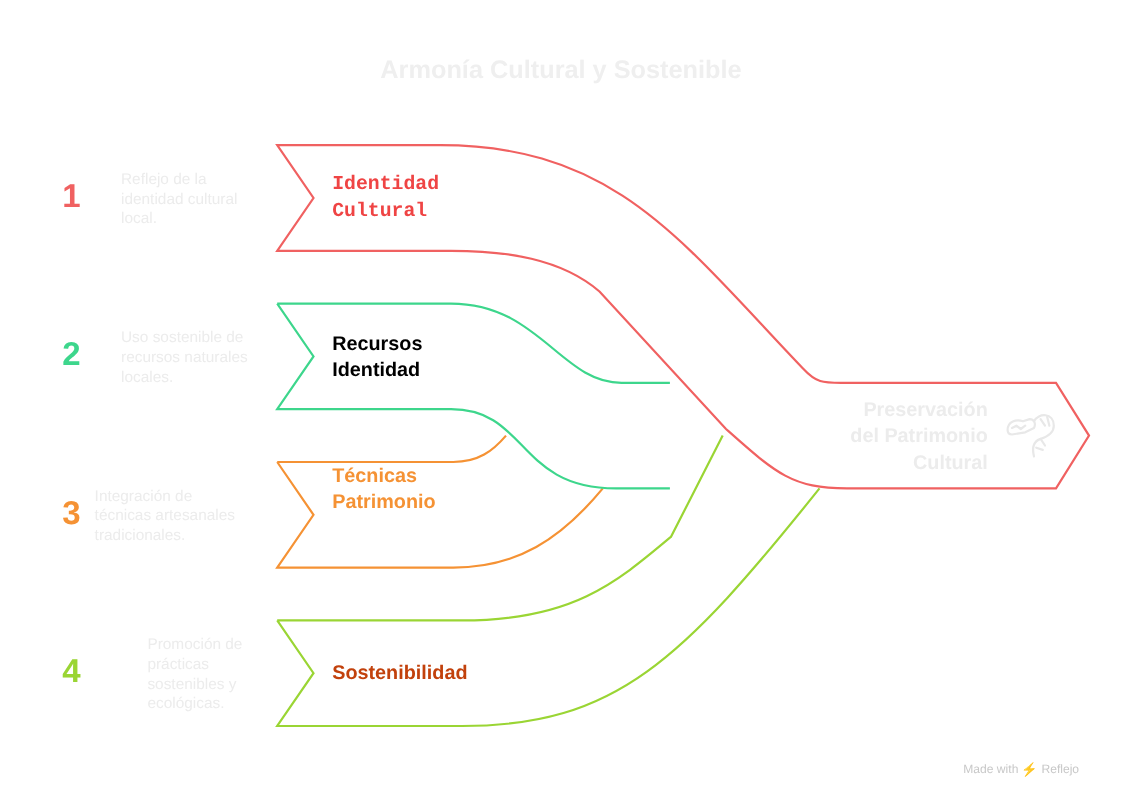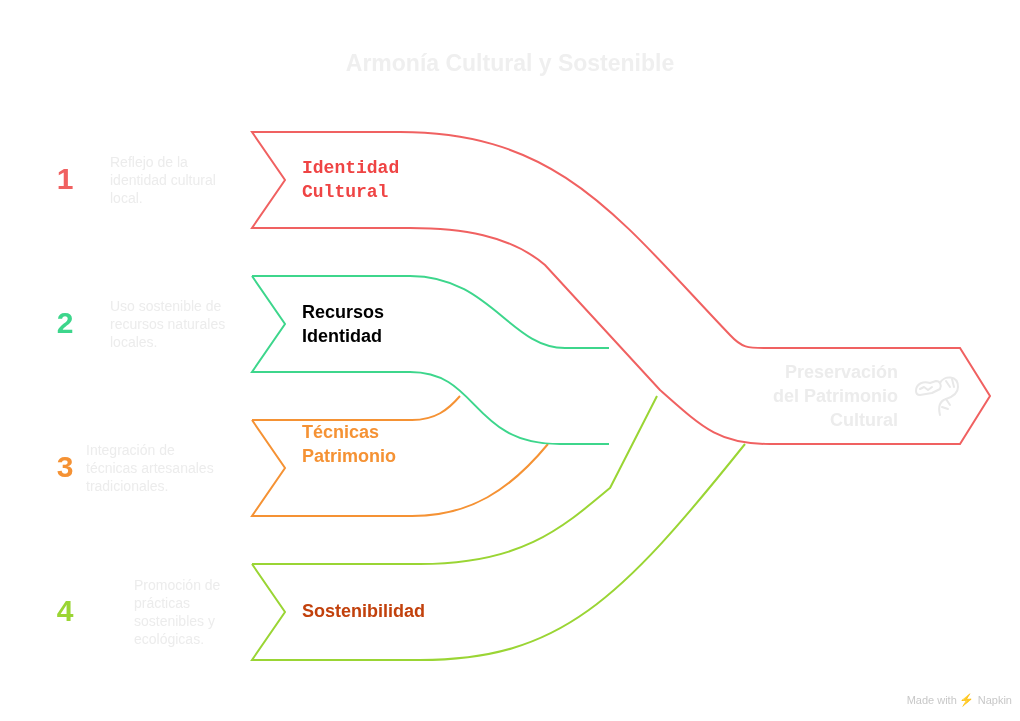--- a/index.html
+++ b/index.html
@@ -3,21 +3,21 @@
   <meta charset="utf-8">
   <style>
     html, body { margin: 0; padding: 0; background: #ffffff; }
     body { width: 1020px; height: 721px; position: relative; overflow: hidden; font-family: "Liberation Sans", sans-serif; }
     .title { position: absolute; left: 0; width: 1020px; top: 50px; text-align: center; font-size: 23px; font-weight: bold; color: #efefef; letter-spacing: 0px; }
     .num { position: absolute; width: 40px; text-align: center; font-size: 30px; font-weight: bold; }
     .desc { position: absolute; font-size: 14px; line-height: 18px; color: #ececec; }
     .label { position: absolute; font-size: 18px; line-height: 24px; font-weight: bold; }
     .target { position: absolute; font-size: 18px; line-height: 24px; font-weight: bold; color: #ececec; text-align: right; width: 160px; }
     svg.flow { position: absolute; left: 0; top: 0; }
-    .footer { position: absolute; right: 8px; bottom: 14px; font-size: 11px; color: #c8c8c8; display: flex; align-items: center; gap: 3px; }
+    .footer { position: absolute; right: 39px; bottom: 14px; font-size: 11px; color: #c8c8c8; display: flex; align-items: center; gap: 3px; }
   </style>
 </head>
 <body>
 
 <div class="title">Armonía Cultural y Sostenible</div>
 
 <svg class="flow" width="1020" height="721">
 
   <path fill="none" stroke="#9ad534" stroke-width="2" d="M252,564 L420,564 C520,564 560,530 610,488 L657,396 M252,564 L285,612 L252,660 L420,660 C560,660 620,600 745,444"></path>
 
@@ -82,14 +82,14 @@
     <path d="M4,18 C4,10 12,8 18,10 L24,8 C28,8 30,12 28,16 L20,20 L8,22 C5,22 4,20 4,18 Z"></path>
     <path d="M8,16 L12,14 L16,17 L20,14"></path>
     <path d="M28,10 C32,2 46,2 46,14 C46,20 40,24 34,26 C28,28 26,34 28,42"></path>
     <path d="M34,8 L38,14 M40,6 L42,14 M34,26 L38,32 M30,34 L36,36"></path>
   </g>
 </svg>
 
 <div class="footer">
   <span>Made with</span>
   <span style="font-size:12px;">⚡</span>
-  <span>Napkin</span>
+  <span>Reflejo</span>
 </div>
 
 </body></html>

